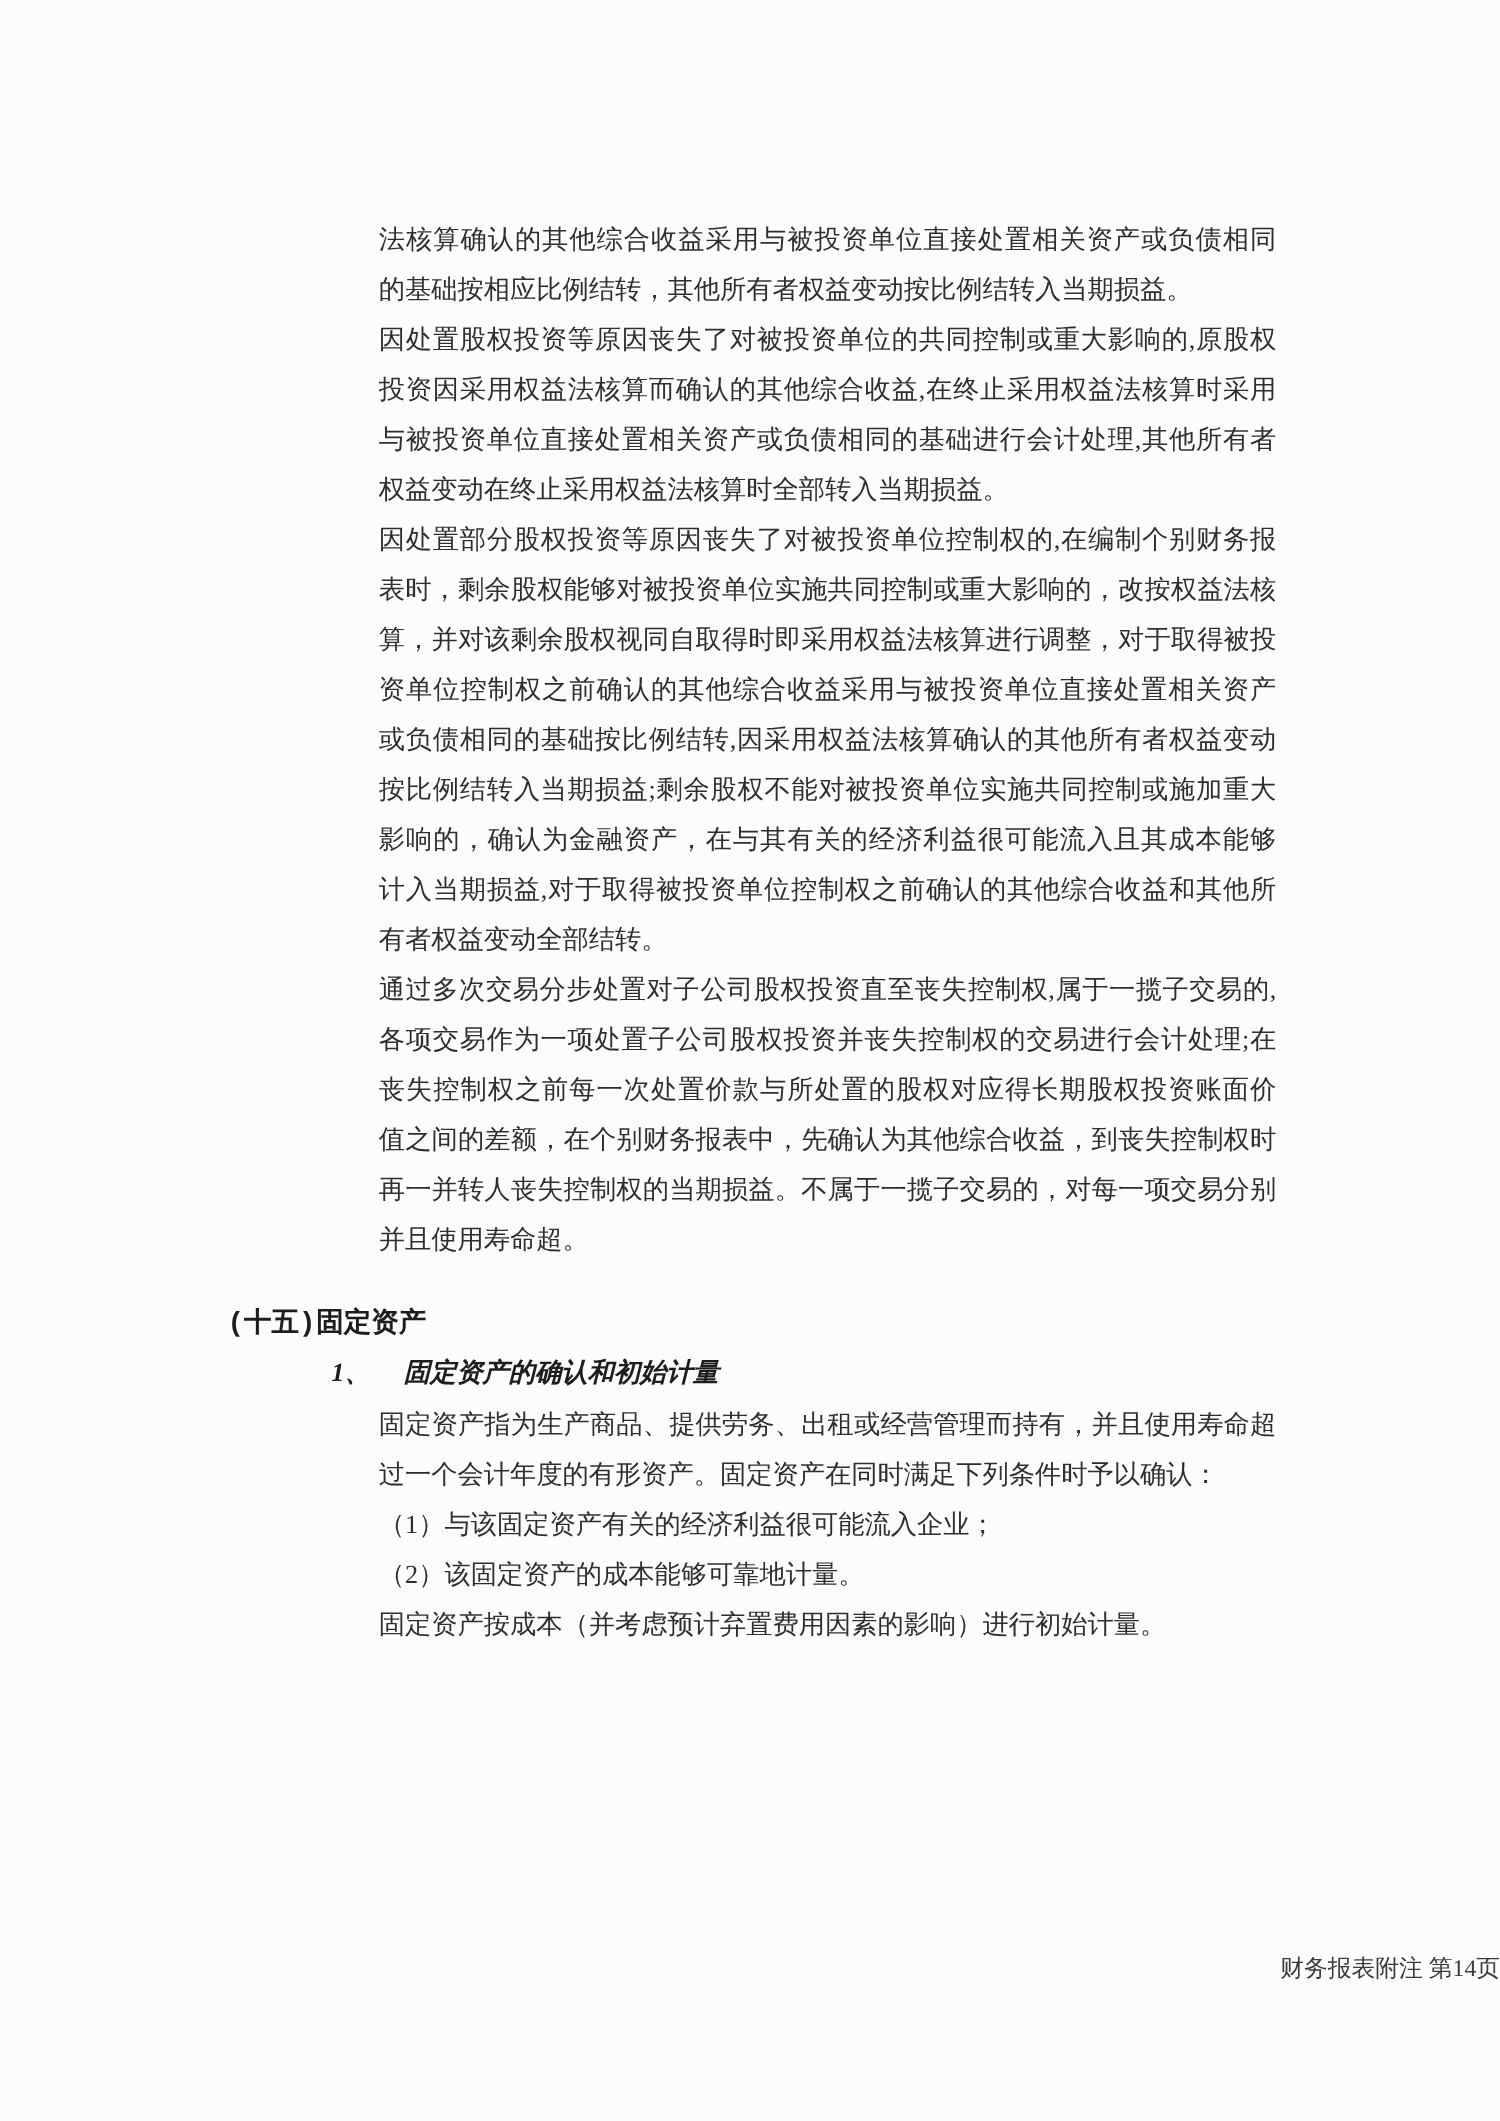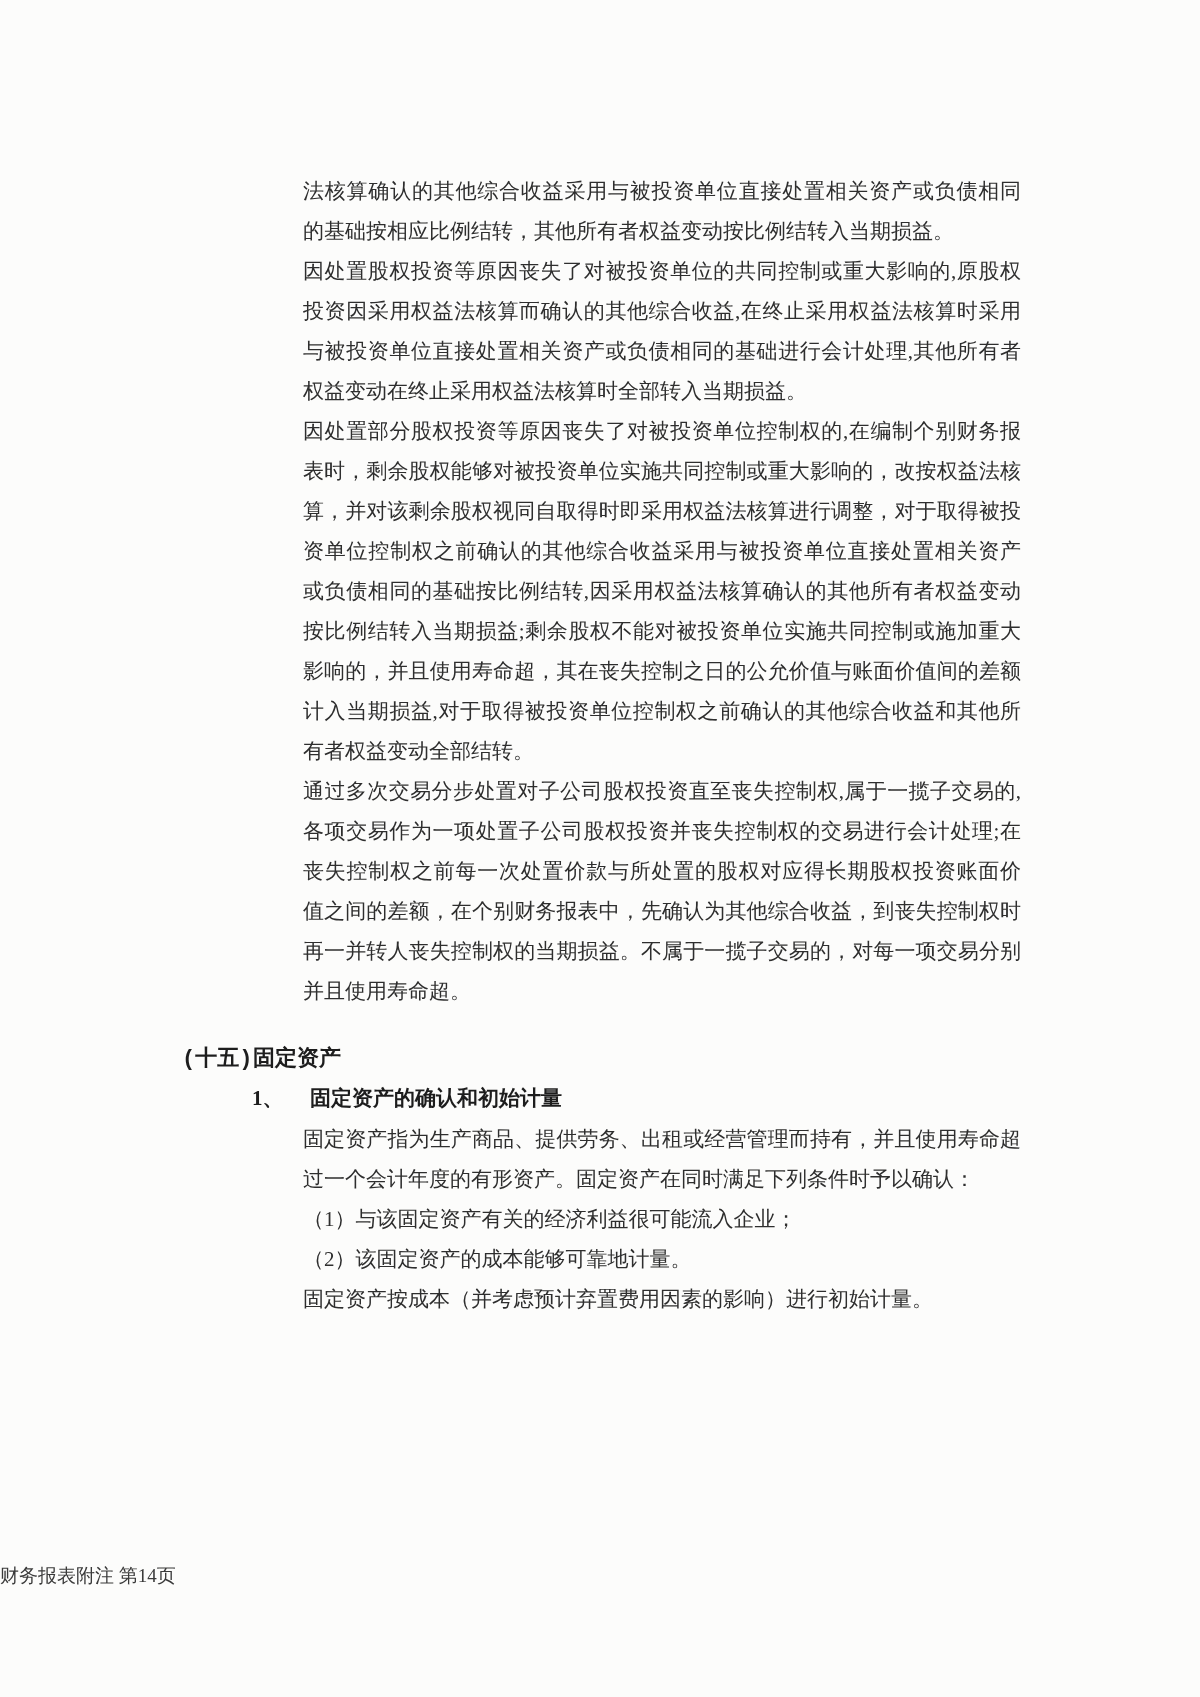--- a/index.html
+++ b/index.html
@@ -35,33 +35,34 @@
     left: 182px;
     font-size: 22px;
     line-height: 40px;
     font-weight: bold;
     color: #1d1d1d;
   }
   .sec-label { display: inline-block; width: 71px; font-family: Liberation Mono, monospace; }
   .sub-heading {
     position: absolute;
     top: 1078px;
-    left: 252px;
+    left: 265px;
     font-size: 21px;
     line-height: 40px;
     font-weight: bold;
     color: #1d1d1d;
+    font-style: italic;
   }
   .sub-num { display: inline-block; width: 58px; }
   .footer {
     position: absolute;
     top: 1561px;
     left: 0;
     width: 1200px;
-    text-align: left;
+    text-align: right;
     font-size: 19px;
     line-height: 30px;
     color: #3a3a3a;
   }
 </style>
 </head>
 <body>
 
 <div class="page">
 
@@ -76,21 +77,21 @@
         <div class="line fill">与被投资单位直接处置相关资产或负债相同的基础进行会计处理,其他所有者</div>
         <div class="line">权益变动在终止采用权益法核算时全部转入当期损益。</div>
       </div>
       <div class="para">
         <div class="line fill">因处置部分股权投资等原因丧失了对被投资单位控制权的,在编制个别财务报</div>
         <div class="line fill">表时，剩余股权能够对被投资单位实施共同控制或重大影响的，改按权益法核</div>
         <div class="line fill">算，并对该剩余股权视同自取得时即采用权益法核算进行调整，对于取得被投</div>
         <div class="line fill">资单位控制权之前确认的其他综合收益采用与被投资单位直接处置相关资产</div>
         <div class="line fill">或负债相同的基础按比例结转,因采用权益法核算确认的其他所有者权益变动</div>
         <div class="line fill">按比例结转入当期损益;剩余股权不能对被投资单位实施共同控制或施加重大</div>
-        <div class="line fill">影响的，并且使用寿命超，其在丧失控制之日的公允价值与账面价值间的差额</div>
+        <div class="line fill">影响的，确认为金融资产，在与其有关的经济利益很可能流入且其成本能够</div>
         <div class="line fill">计入当期损益,对于取得被投资单位控制权之前确认的其他综合收益和其他所</div>
         <div class="line">有者权益变动全部结转。</div>
       </div>
       <div class="para">
         <div class="line fill">通过多次交易分步处置对子公司股权投资直至丧失控制权,属于一揽子交易的,</div>
         <div class="line fill">各项交易作为一项处置子公司股权投资并丧失控制权的交易进行会计处理;在</div>
         <div class="line fill">丧失控制权之前每一次处置价款与所处置的股权对应得长期股权投资账面价</div>
         <div class="line fill">值之间的差额，在个别财务报表中，先确认为其他综合收益，到丧失控制权时</div>
         <div class="line fill">再一并转人丧失控制权的当期损益。不属于一揽子交易的，对每一项交易分别</div>
         <div class="line">并且使用寿命超。</div>

